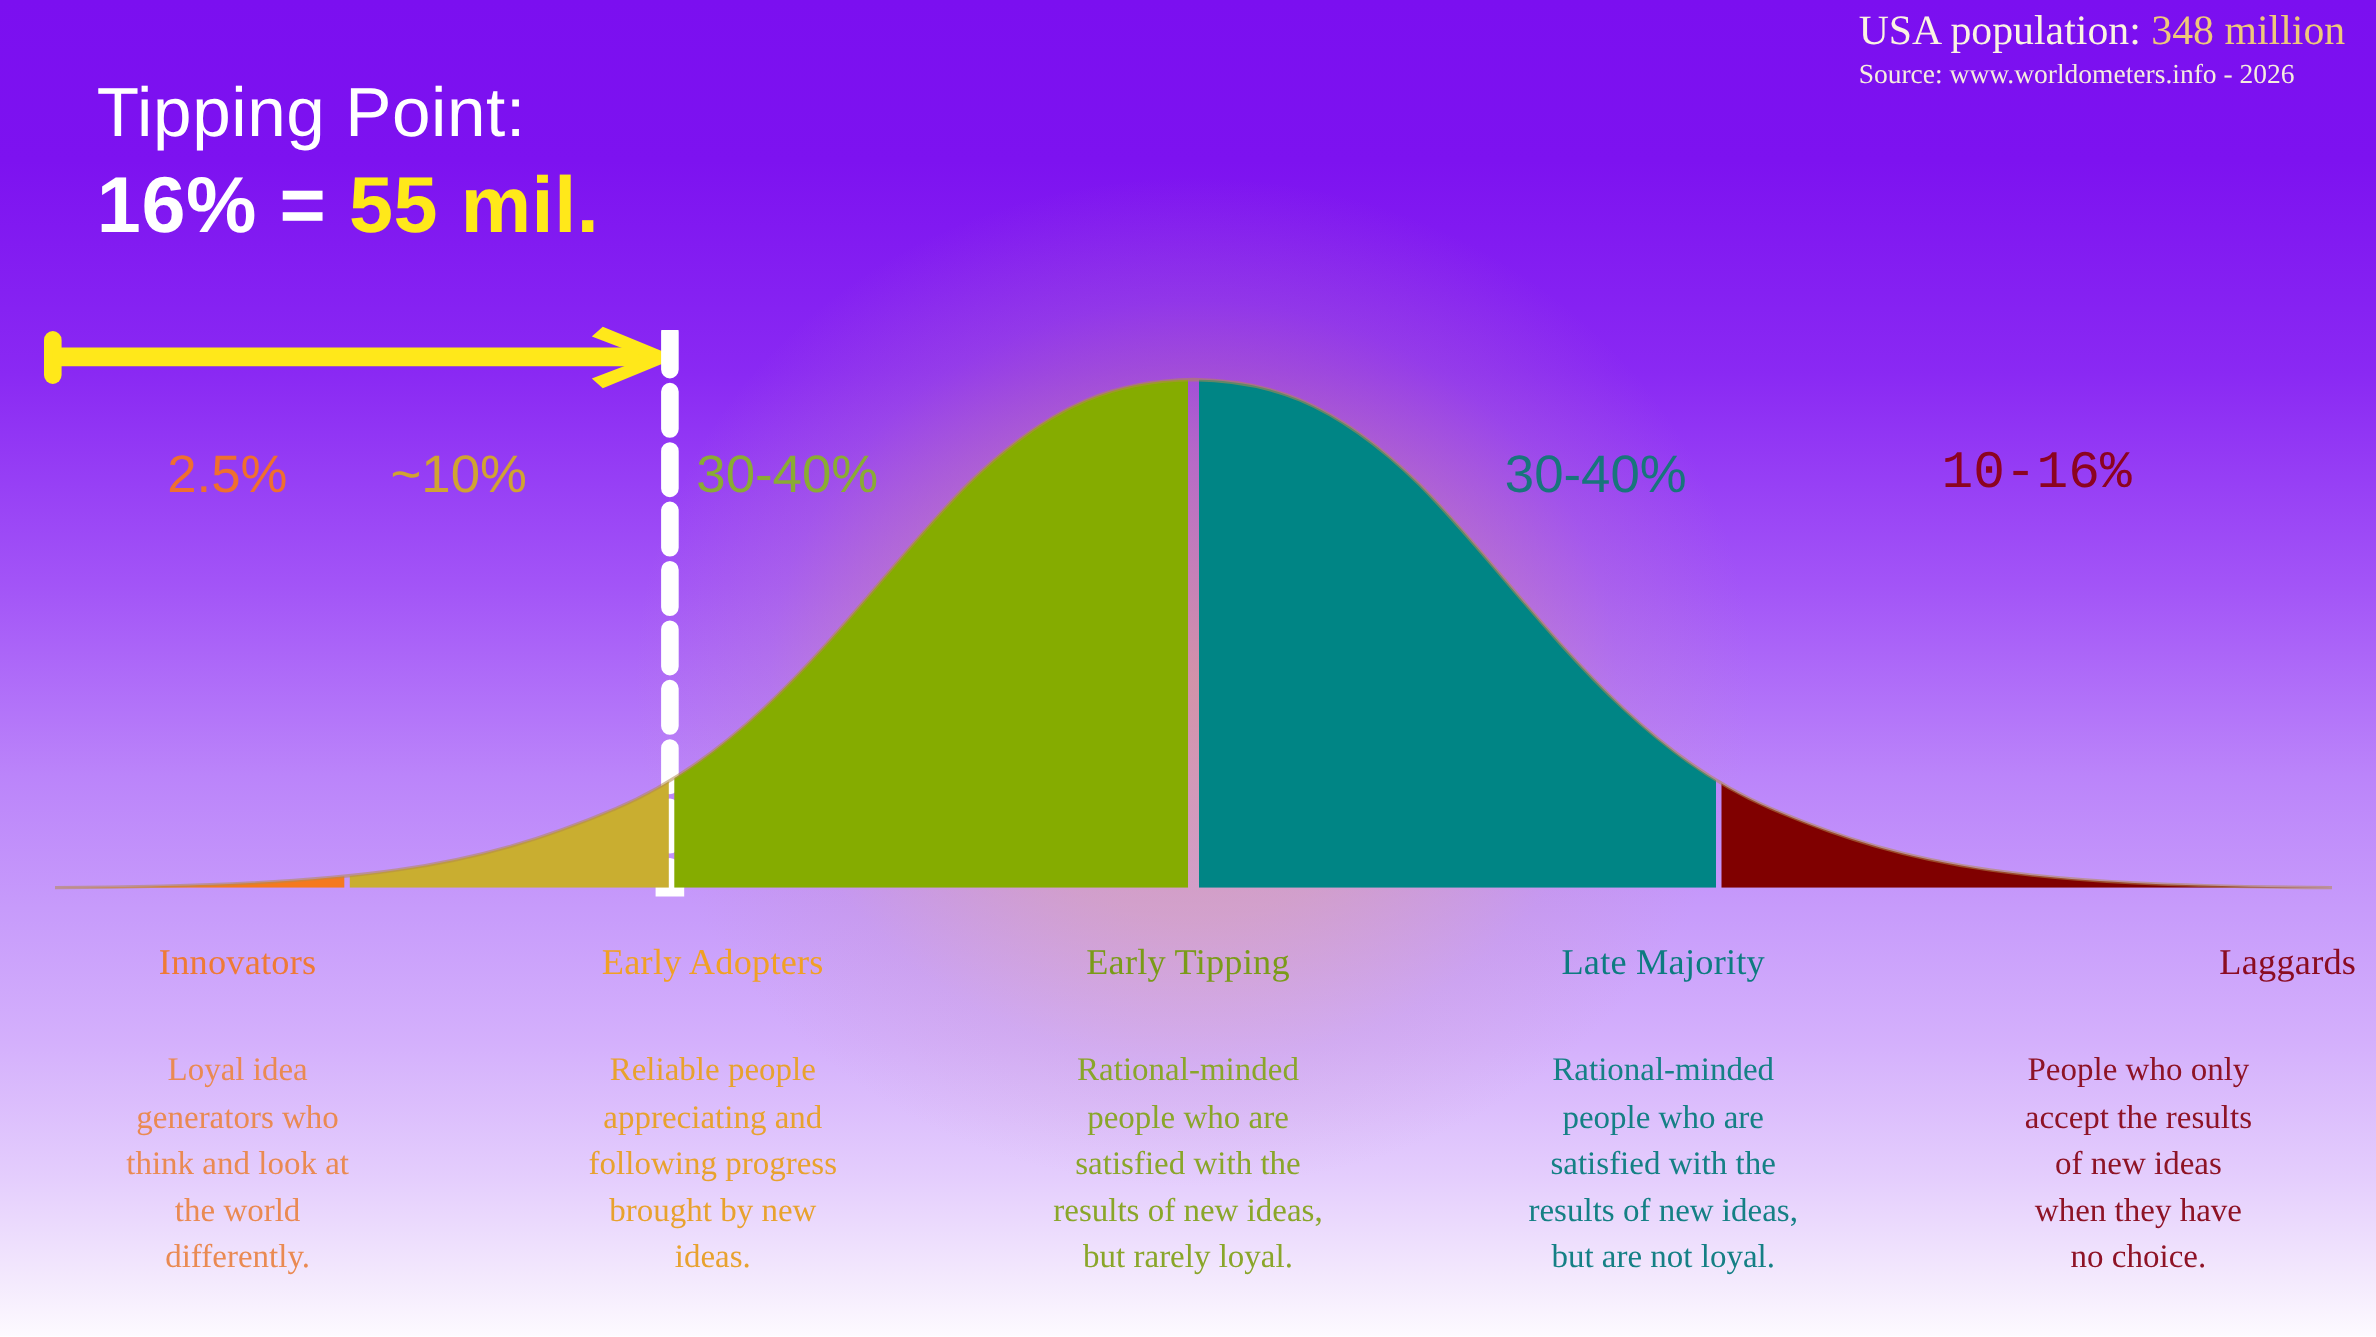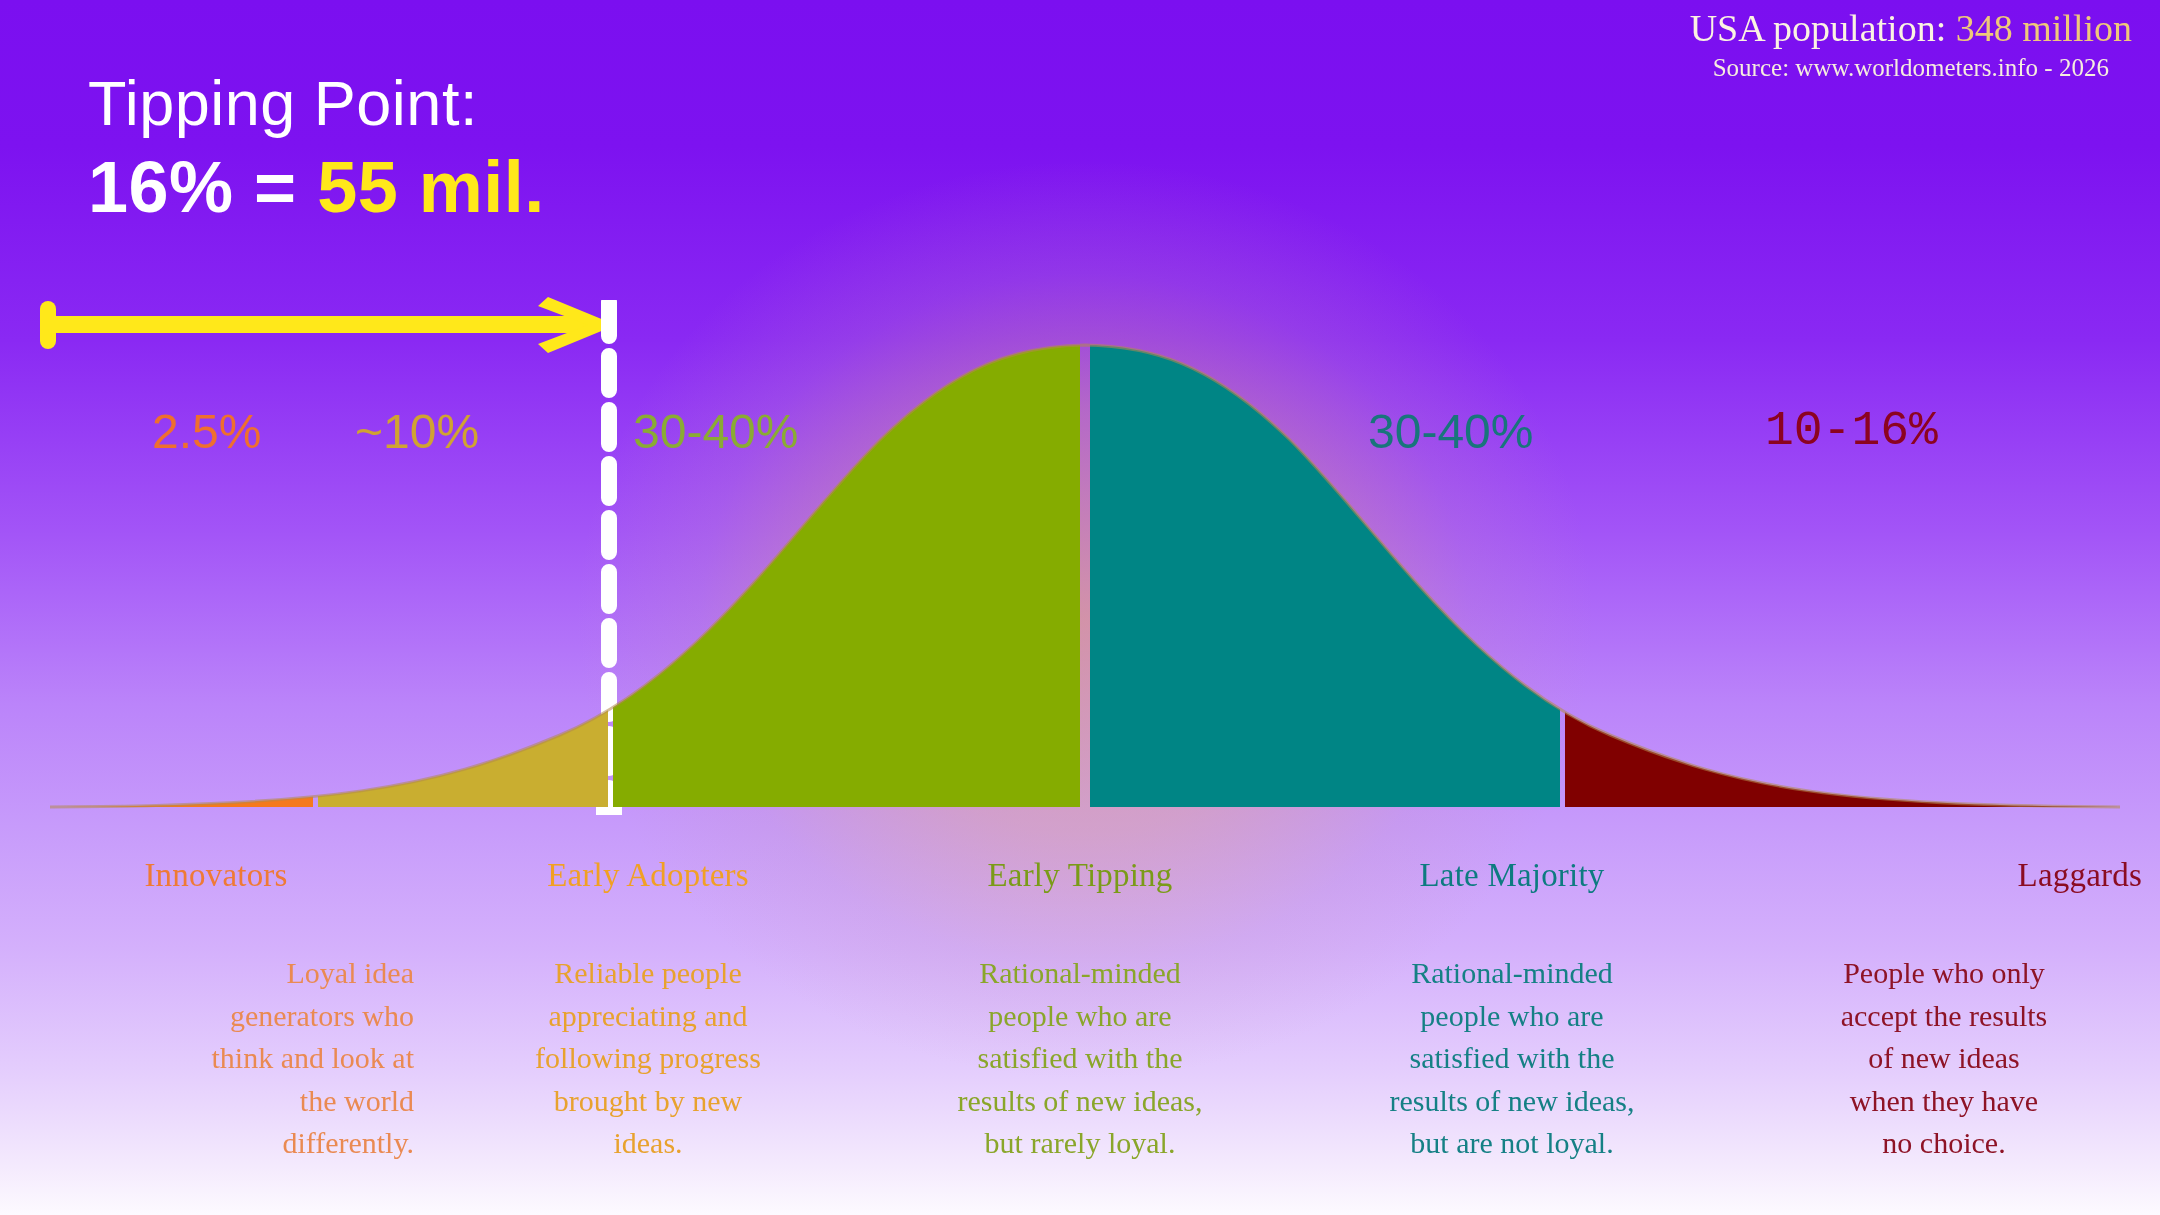--- a/index.html
+++ b/index.html
@@ -30,21 +30,21 @@
          #e4cdfd 88%,
          #f4eafd 96%,
          #fdfaff 100%);
   }
 
   
   #topright {
     position: absolute;
     right: 28px;
     top: 6px;
-    text-align: center;
+    text-align: left;
     font-family: "Liberation Serif", serif;
     line-height: 1.18;
   }
   #topright .l1 {
     font-size: 38px;
     color: #fbf3e2;
   }
   #topright .l1 .accent { color: #efc87a; }
   #topright .l2 {
     font-size: 25px;
@@ -203,21 +203,21 @@
   <div class="pct" style="left:128px;  top:404px; color:#ef6f2e;margin-left:24px;">2.5%</div>
   <div class="pct" style="left:355px;  top:404px; color:#d0a332;">~10%</div>
   <div class="pct" style="left:633px;  top:404px; color:#8aab34;">30-40%</div>
   <div class="pct" style="left:1368px; top:404px; color:#18757b;">30-40%</div>
   <div class="pct" style="left:1765px; top:404px; color:#8c0320;font-family:Liberation Mono, monospace;">10-16%</div>
 
   <div id="columns">
 
     <div class="col">
       <div class="col-name" style="color:#ef7a35;">Innovators</div>
-      <div class="col-desc" style="color:#ea8a52;text-align:right;">Loyal idea
+      <div class="col-desc" style="color:#ea8a52;">Loyal idea
 generators who
 think and look at
 the world
 differently.</div>
     </div>
 
     <div class="col">
       <div class="col-name" style="color:#f1a024;">Early Adopters</div>
       <div class="col-desc" style="color:#e8a22e;">Reliable people
 appreciating and

